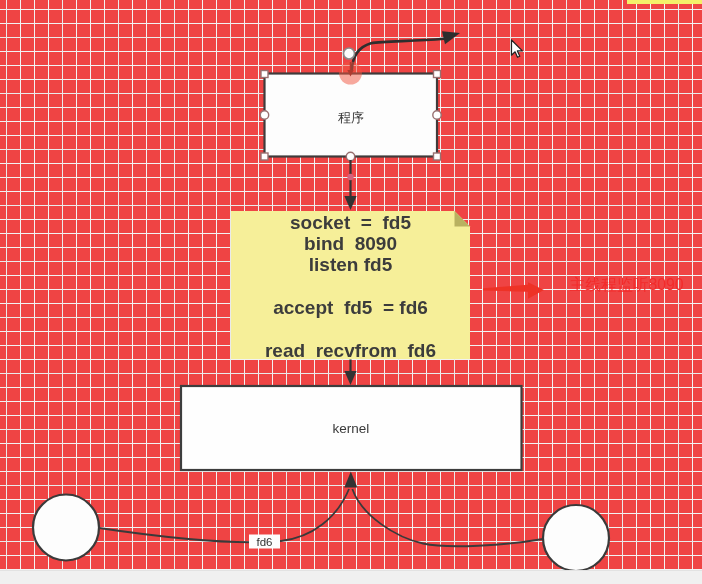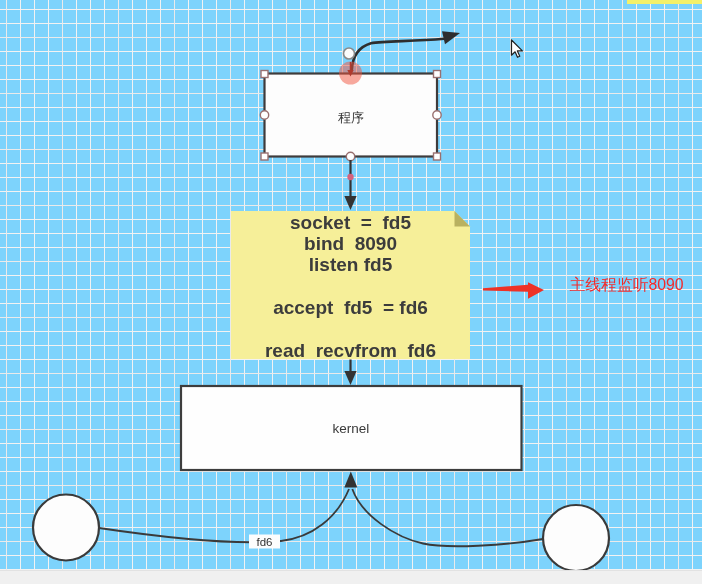--- a/index.html
+++ b/index.html
@@ -1,17 +1,17 @@
 <!DOCTYPE html>
 <html><head>
 <meta charset="utf-8">
 <style>
   html,body{margin:0;padding:0;}
   body{width:702px;height:584px;overflow:hidden;font-family:"Liberation Sans",sans-serif;}
-  #stage{position:relative;width:702px;height:584px;background-color:#7dd3fc;filter:blur(0.35px);}
+  #stage{position:relative;width:702px;height:584px;background-color:#ef4444;filter:blur(0.35px);}
   #grid{position:absolute;left:0;top:0;width:702px;height:584px;
     background-image:
       linear-gradient(#eaeaea 1px, transparent 1px),
       linear-gradient(90deg, #eaeaea 1px, transparent 1px),
       linear-gradient(#f2f2f2 1px, transparent 1px),
       linear-gradient(90deg, #f2f2f2 1px, transparent 1px);
     background-size:56px 56px,56px 56px,14px 14px,14px 14px;
     background-position:0px 37px,6px 0px,0px 9px,6px 0px;}
   svg text{font-family:"Liberation Sans",sans-serif;}
 </style>

